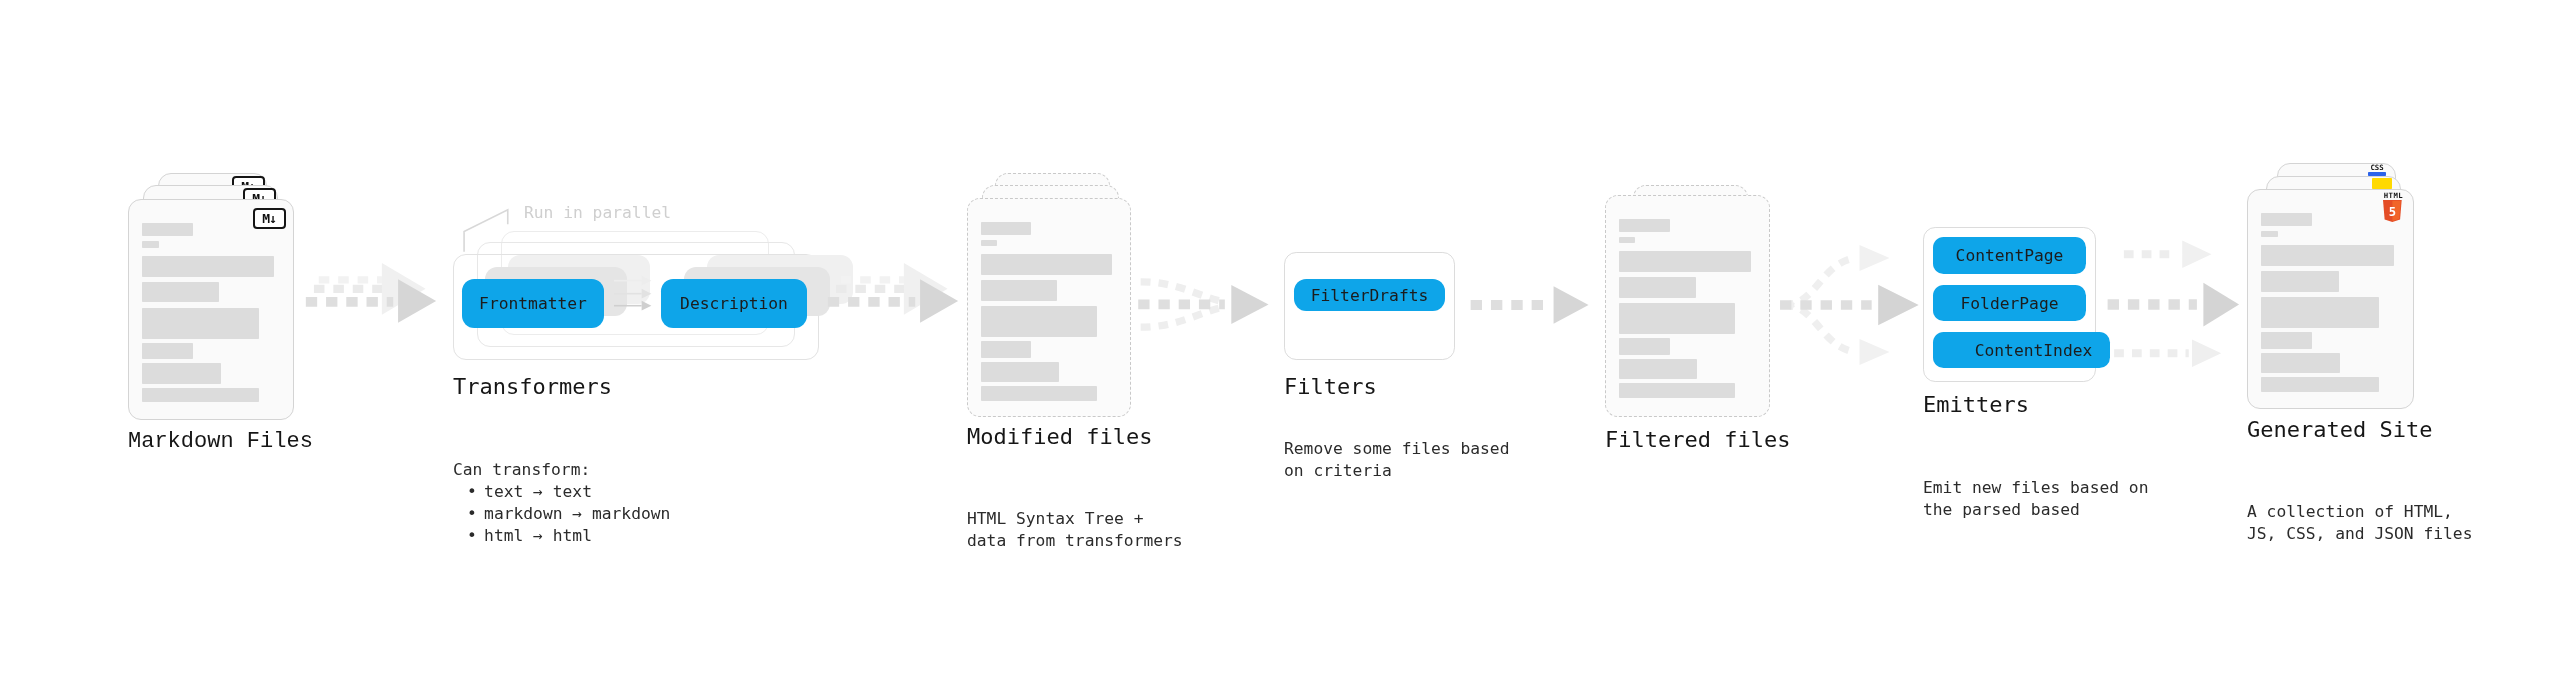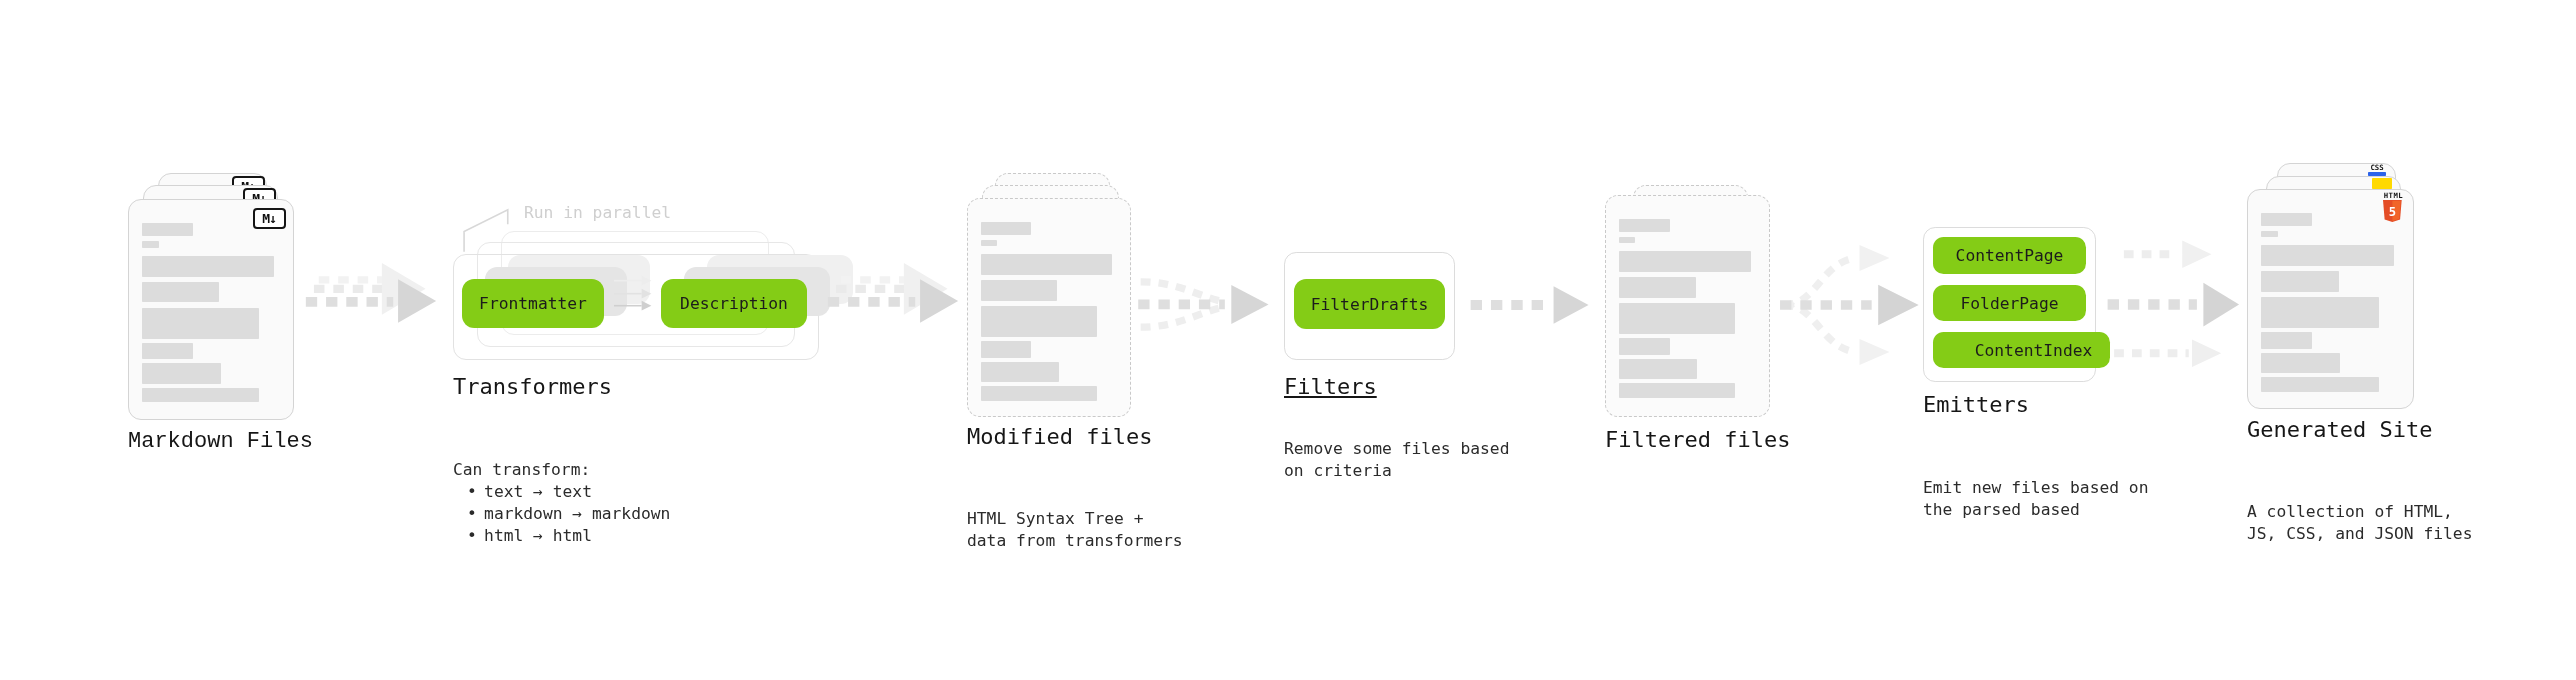--- a/index.html
+++ b/index.html
@@ -7,21 +7,21 @@
           font-family:"DejaVu Sans Mono","Liberation Mono",monospace;color:#161616;}
   .abs{position:absolute;}
   
   .card{position:absolute;background:#fafafa;border:1.6px solid #d4d4d4;border-radius:13px;box-sizing:border-box;}
   .card.dashed{border:1.6px dashed #c9c9c9;background:#fbfbfb;}
   .bars{position:absolute;left:13px;right:13px;top:23px;}
   .bar{background:#dcdcdc;border-radius:0.8px;}
   
   .outline-box{position:absolute;border-radius:13px;box-sizing:border-box;background:transparent;}
   
-  .pill{position:absolute;background:#84cc16;border-radius:12.2px;display:flex;align-items:center;
+  .pill{position:absolute;background:#0ea5e9;border-radius:12.2px;display:flex;align-items:center;
         justify-content:center;font-size:16.3px;color:#1c1c1c;white-space:nowrap;}
   .ghost{position:absolute;border-radius:12.2px;}
   
   .panel{position:absolute;background:#ffffff;border:1.6px solid #dcdcdc;border-radius:12.2px;box-sizing:border-box;}
   
   .title{position:absolute;font-size:22px;color:#161616;white-space:nowrap;}
   .subtitle{position:absolute;font-size:16.3px;color:#2b2b2b;line-height:22px;white-space:nowrap;margin-top:48px;}
   .note{position:absolute;font-size:16.3px;color:#cfcfcf;white-space:nowrap;}
   .list-row{display:flex;gap:7.3px;padding-left:14px;}
   
@@ -155,22 +155,22 @@
   </div>
 
   <svg class="abs" style="left:1134px;top:264px;" width="142" height="85" viewBox="0 0 175 105">
     <path d="M8,22 C55,22 78,40 112,47" fill="none" stroke="#eeeeee" stroke-width="9" stroke-dasharray="12 10"></path>
     <path d="M8,78 C55,78 78,60 112,53" fill="none" stroke="#eeeeee" stroke-width="9" stroke-dasharray="12 10"></path>
     <line x1="5" y1="50" x2="112" y2="50" stroke="#dedede" stroke-width="12" stroke-dasharray="14 11"></line>
     <polygon points="120,26 166,50 120,74" fill="#d6d6d6"></polygon>
   </svg>
 
   <div class="panel" style="left:1284px;top:252px;width:171px;height:108px;"></div>
-  <div class="pill" style="left:1294px;top:279px;width:151px;height:50px;">FilterDrafts</div>
-  <div class="title" style="left:1284px;top:374px;text-decoration:underline;">Filters</div>
+  <div class="pill" style="left:1294px;top:279px;width:151px;height:32px;">FilterDrafts</div>
+  <div class="title" style="left:1284px;top:374px;">Filters</div>
   <div class="subtitle" style="left:1284px;top:390px;">
     <div>Remove some files based</div>
     <div>on criteria</div>
   </div>
 
   <svg class="abs" style="left:1469px;top:278px;" width="122" height="54" viewBox="0 0 150 66">
     <line x1="2" y1="33" x2="98" y2="33" stroke="#dedede" stroke-width="12" stroke-dasharray="14 11"></line>
     <polygon points="104,10 147,33 104,56" fill="#d6d6d6"></polygon>
   </svg>
 

